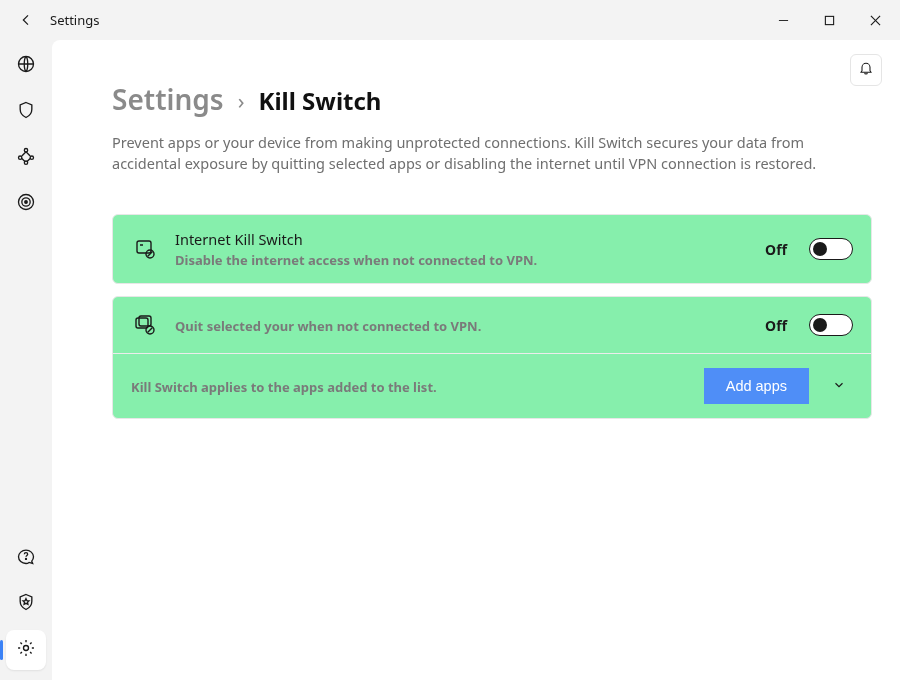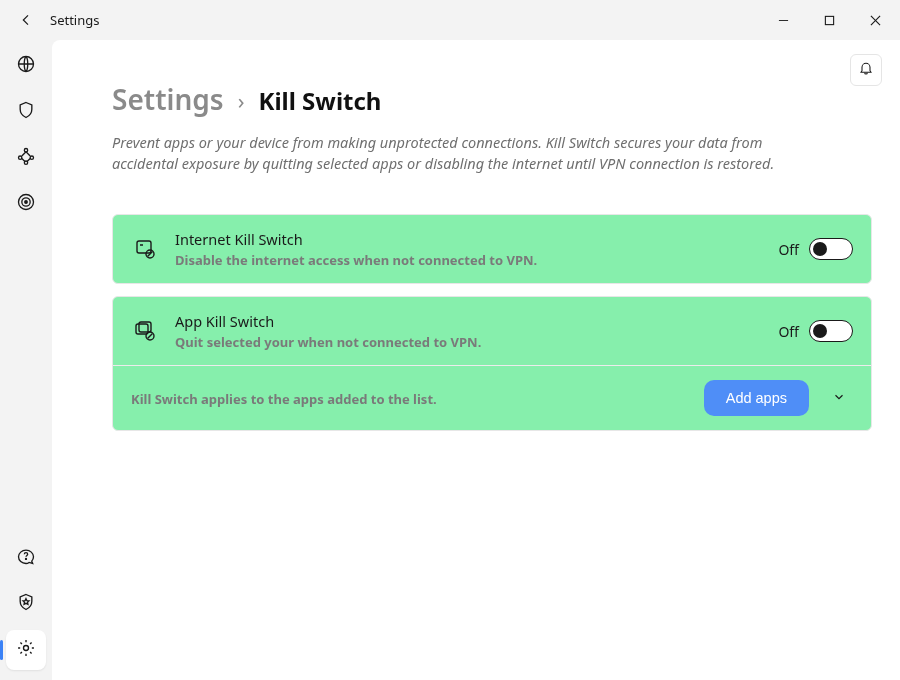--- a/index.html
+++ b/index.html
@@ -31,37 +31,37 @@
   .bell { position:absolute; top:14px; right:18px; width:32px; height:32px; border:1px solid #e5e5e5; border-radius:6px; display:flex; align-items:center; justify-content:center; }
   .bell svg { width:16px; height:16px; stroke:#1a1a1a; fill:none; stroke-width:1.6; }
 
   .content { max-width: 760px; margin-left: 42px; margin-right: 10px; }
 
   .crumb { display:flex; align-items:baseline; gap:14px; margin-top:20px; }
   .crumb-prev { font-size:28px; font-weight:600; color:#8a8a8a; }
   .crumb-sep { font-size:22px; color:#8a8a8a; position:relative; top:-1px; }
   .crumb-cur { font-size:24px; font-weight:700; color:#111; }
 
-  .desc { margin-top:14px; font-size:14.5px; line-height:1.45; color:#6f6f6f; max-width: 720px; font-style: italic; }
+  .desc { margin-top:14px; font-size:14.5px; line-height:1.45; color:#6f6f6f; max-width: 720px; }
 
   .cards { margin-top:40px; display:flex; flex-direction:column; gap:12px; }
   .card { border:1px solid #e7e7e7; border-radius:6px; background:#86efac; }
   .row { display:flex; align-items:center; padding:14px 18px; gap:16px; }
   .row + .row { border-top:1px solid #ececec; }
   .row-icon { width:28px; height:28px; display:flex; align-items:center; justify-content:center; flex-shrink:0; }
   .row-icon svg { width:24px; height:24px; stroke:#1a1a1a; fill:none; stroke-width:1.4; }
   .row-text { flex:1; min-width:0; }
   .row-title { font-size:14.5px; color:#1a1a1a; }
   .row-sub { font-size:13px; color:#7a7a7a; margin-top:2px;font-weight:bold; }
-  .toggle-wrap { display:flex; align-items:center; gap:10px; }
+  .toggle-wrap { display:flex; align-items:center; gap:22px;font-weight:bold; }
   .toggle-state { font-size:14px; color:#1a1a1a; }
   .toggle { width:44px; height:22px; border-radius:11px; border:1.5px solid #1a1a1a; position:relative; background:#fff; }
   .toggle::after { content:""; position:absolute; left:3px; top:2.5px; width:14px; height:14px; border-radius:50%; background:#1a1a1a; }
 
-  .add-btn { background:#4f8ef7; color:#fff; border:none; padding:10px 22px; border-radius:10px; font-size:14.5px; cursor:pointer; }
+  .add-btn { background:#4f8ef7; color:#fff; border:none; padding:10px 22px; border-radius:0; font-size:14.5px; cursor:pointer; }
   .chev { width:28px; height:28px; display:flex; align-items:center; justify-content:center; }
   .chev svg { width:14px; height:14px; stroke:#1a1a1a; fill:none; stroke-width:2; }
 </style>
 </head>
 <body>
 
 <div class="window">
 
   <div class="titlebar">
     <div class="back">
@@ -207,21 +207,20 @@
             <div class="row">
               <div class="row-icon">
                 <svg viewBox="0 0 24 24">
                     <rect x="3" y="5" width="12" height="10" rx="2"></rect>
                     <rect x="6" y="3" width="12" height="10" rx="2"></rect>
                     <circle cx="17" cy="17" r="4"></circle>
                     <line x1="14.5" y1="19.5" x2="19.5" y2="14.5"></line>
                   </svg>
               </div>
               <div class="row-text">
-                <div class="row-title">App Kill Switch</div>
                 <div class="row-sub">Quit selected your when not connected to VPN.</div>
               </div>
               <div class="toggle-wrap">
                 <span class="toggle-state">Off</span>
                 <div class="toggle"></div>
               </div>
             </div>
             <div class="row noicon">
 
               <div class="row-text">

